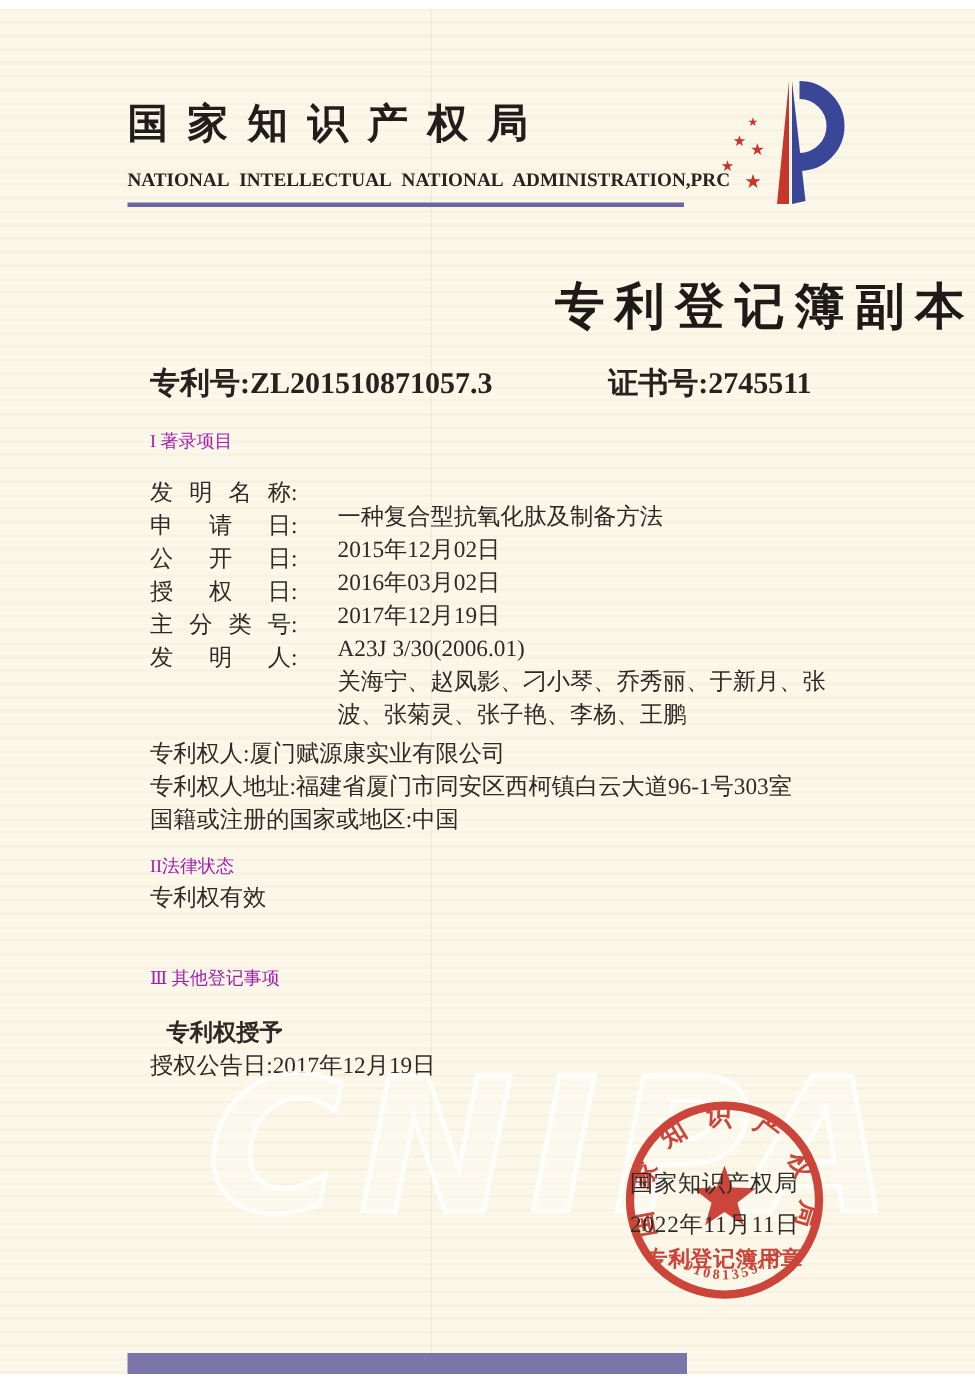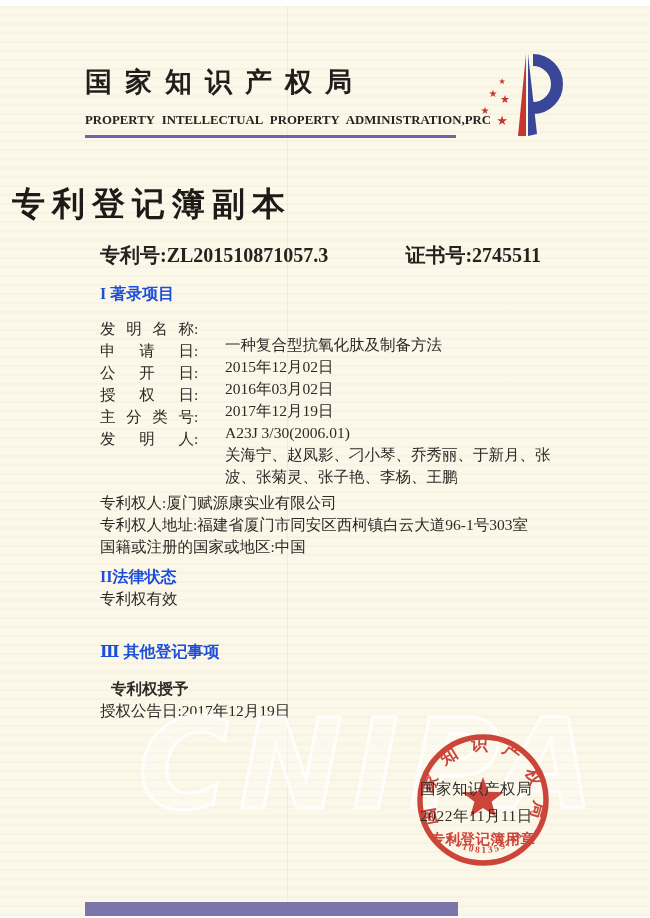--- a/index.html
+++ b/index.html
@@ -29,32 +29,32 @@
     margin-top:13px; font-size:12.8px; font-weight:bold;
     letter-spacing:0px; word-spacing:4px; color:#27231f; white-space:nowrap;
   }
   .header-rule { margin-top:7px; width:371px; height:3px; background:#6c66a4; }
   
   .logo { position:absolute; left:474px; top:46px; width:100px; height:100px; }
   .logo text { font-family:"DejaVu Sans",sans-serif; }
   
   .doc-title {
     position:absolute; left:0; top:182px; width:650px; box-sizing:border-box;
-    padding-left:12px; text-align:left;
+    text-align:right;
     font-size:33px; font-weight:bold; letter-spacing:7px; color:#1d1a17;
   }
   
   .numbers {
     position:absolute; left:100px; top:242px; width:441px;
     display:flex; justify-content:space-between;
     font-size:20px; font-weight:bold; color:#26221e;
   }
   
   .doc-body { position:absolute; left:100px; top:284px; width:445px; font-size:15.5px; line-height:22px; }
-  .sec-heading { font-weight:bold; font-size:16px; color:#1d4ed8; line-height:20px; }
+  .sec-heading { font-weight:normal; font-size:12px; color:#a21caf; line-height:20px; }
   .fields { margin-top:14px; }
   .frow { position:relative; }
   .flabel { display:inline-block; width:94px; text-align:justify; text-align-last:justify; }
   .fvalue { position:absolute; left:125px; top:16px; width:332px; }
   .frow-inventor { height:44px; }
   .owner-block { margin-top:20px; }
   .owner-line { white-space:nowrap; }
   .sec2 { margin-top:8px; }
   .sec3 { margin-top:31px; }
   .sub-heading { font-weight:bold; margin-top:15px;margin-left:11px; }
@@ -79,21 +79,21 @@
 </head>
 <body>
 
 <div class="paper"></div>
 <div class="fold-line"></div>
 
 <div class="watermark">CNIPA</div>
 
 <div class="header-block">
   <div class="agency-cn">国家知识产权局</div>
-  <div class="agency-en">PROPERTY INTELLECTUAL PROPERTY ADMINISTRATION,PRC</div>
+  <div class="agency-en">NATIONAL INTELLECTUAL NATIONAL ADMINISTRATION,PRC</div>
   <div class="header-rule"></div>
 </div>
 
 <svg class="logo" viewBox="0 0 100 100" aria-hidden="true">
   <path d="M 59,14 A 24,24 0 1 1 59,62" fill="none" stroke="#3a4697" stroke-width="12"></path>
   <polygon points="52,8 44,90 52,90" fill="#c6362b"></polygon>
   <polygon points="54,8 54,90 63,88" fill="#3a4697"></polygon>
   <text x="28" y="38" font-size="8" fill="#c6362b" text-anchor="middle">★</text>
   <text x="19" y="51" font-size="10" fill="#c6362b" text-anchor="middle">★</text>
   <text x="31" y="57" font-size="11" fill="#c6362b" text-anchor="middle">★</text>

